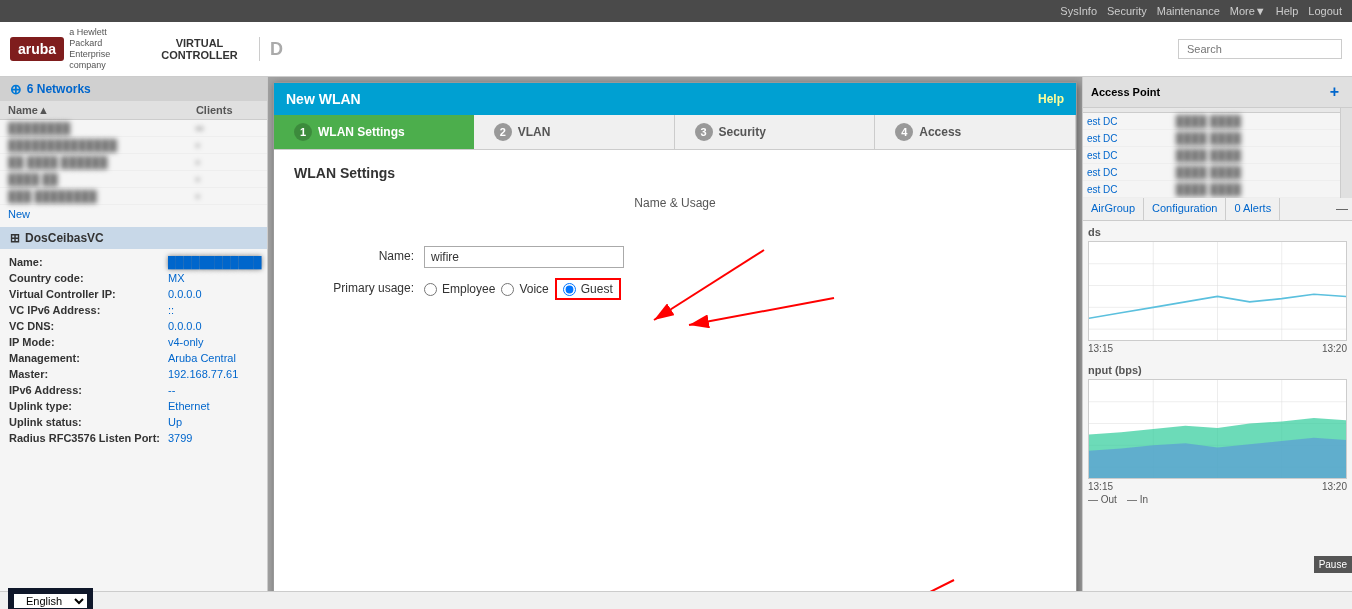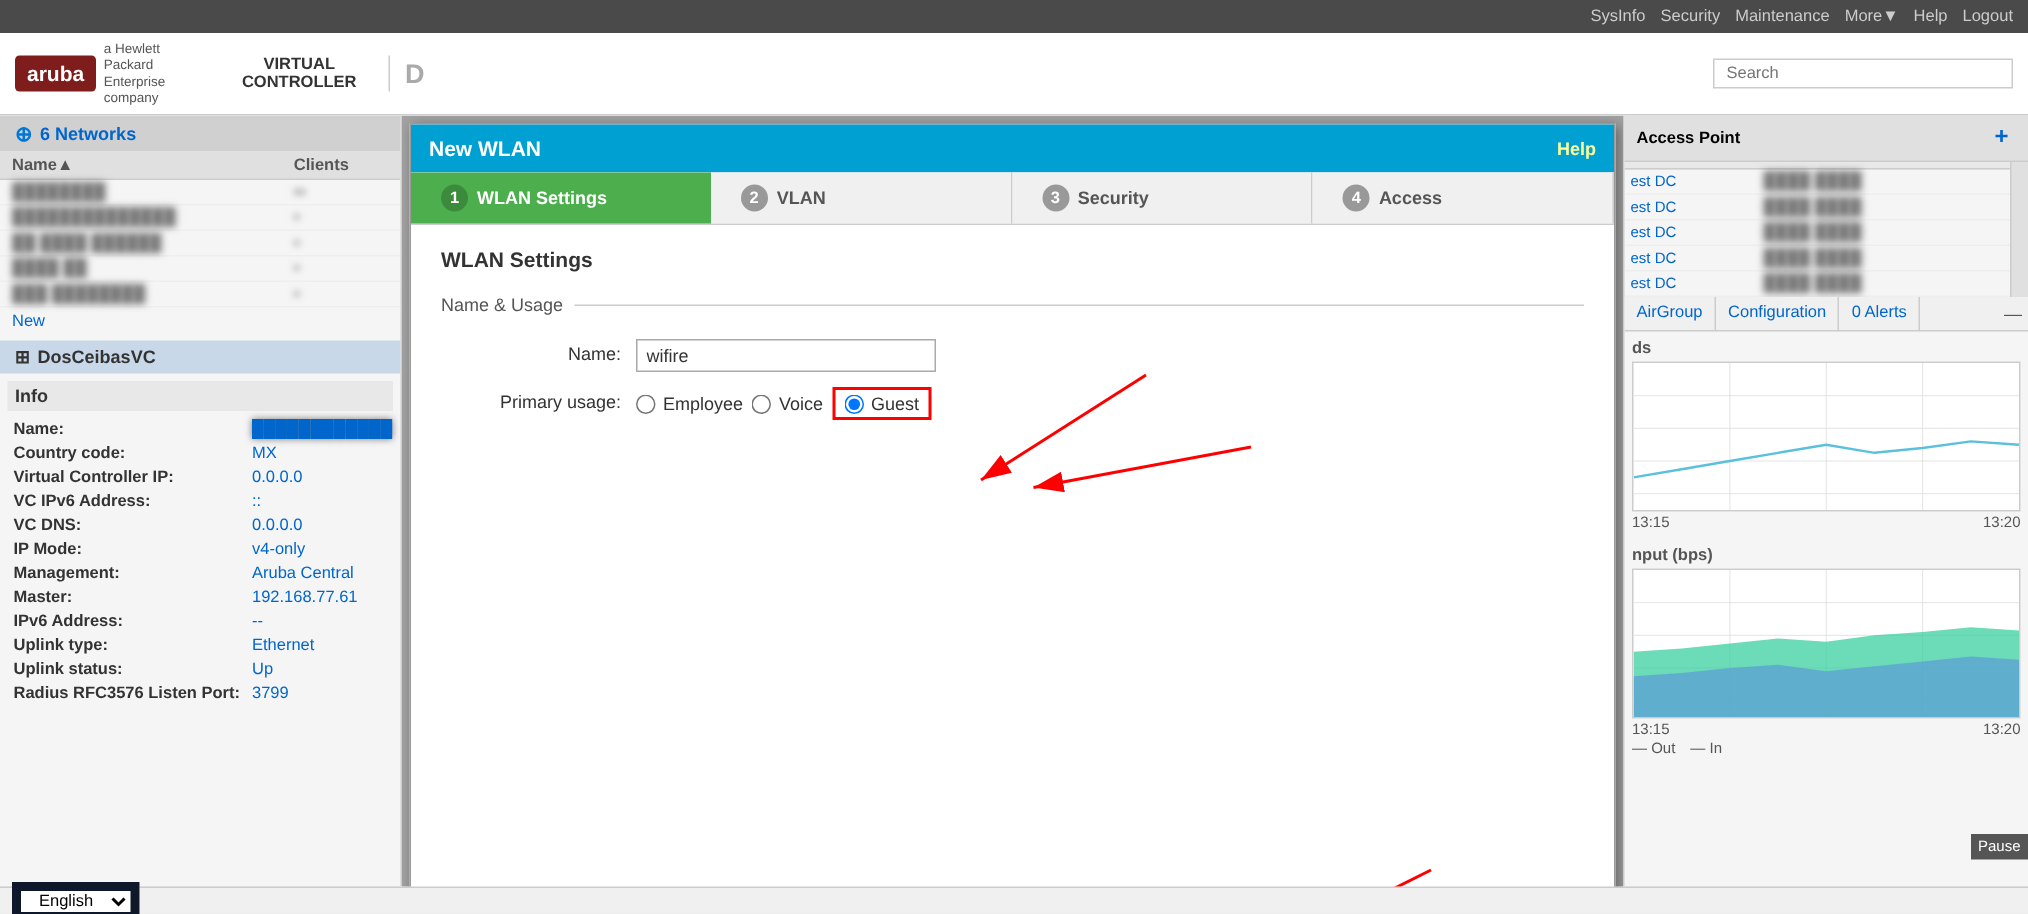--- a/index.html
+++ b/index.html
@@ -53,21 +53,21 @@
       text-align: center;
       width: 120px;
       border-right: 1px solid #ccc;
       padding-right: 0;
       margin-right: 10px;
     }
     .search-box {
       margin-left: auto;
       border: 1px solid #ccc;
       padding: 3px 8px;
-      width: 200px;
+      width: 164px;
       font-size: 11px;
       color: #aaa;
     }
 
     
     .main-layout {
       position: absolute;
       top: 77px; left: 0; right: 0; bottom: 18px;
       display: flex;
     }
@@ -232,22 +232,23 @@
     }
     .section-title {
       font-size: 14px;
       font-weight: bold;
       color: #333;
       margin-bottom: 15px;
     }
     .section-divider {
       display: flex;
       align-items: center;
-      margin-bottom: 16px;
+      margin-bottom: 28px;
       gap: 8px;
+      flex-direction: column;
     }
     .section-divider-label {
       font-size: 12px;
       color: #555;
       white-space: nowrap;
     }
     .section-divider-line {
       flex: 1;
       height: 1px;
       background: #ccc;
@@ -481,21 +482,20 @@
           </tr>
       </tbody>
     </table>
     <a class="new-link" href="#">New</a>
 
     <div class="vc-section">
       <span>⊞</span>
       <span>DosCeibasVC</span>
     </div>
     <div class="info-section">
-      <div class="info-title">Info</div>
       <table class="info-table">
         <tbody>
             <tr>
               <td>Name:</td>
               <td class="blurred-text">████████████</td>
             </tr>
         <tr>
               <td>Country code:</td>
               <td>MX</td>
             </tr>

